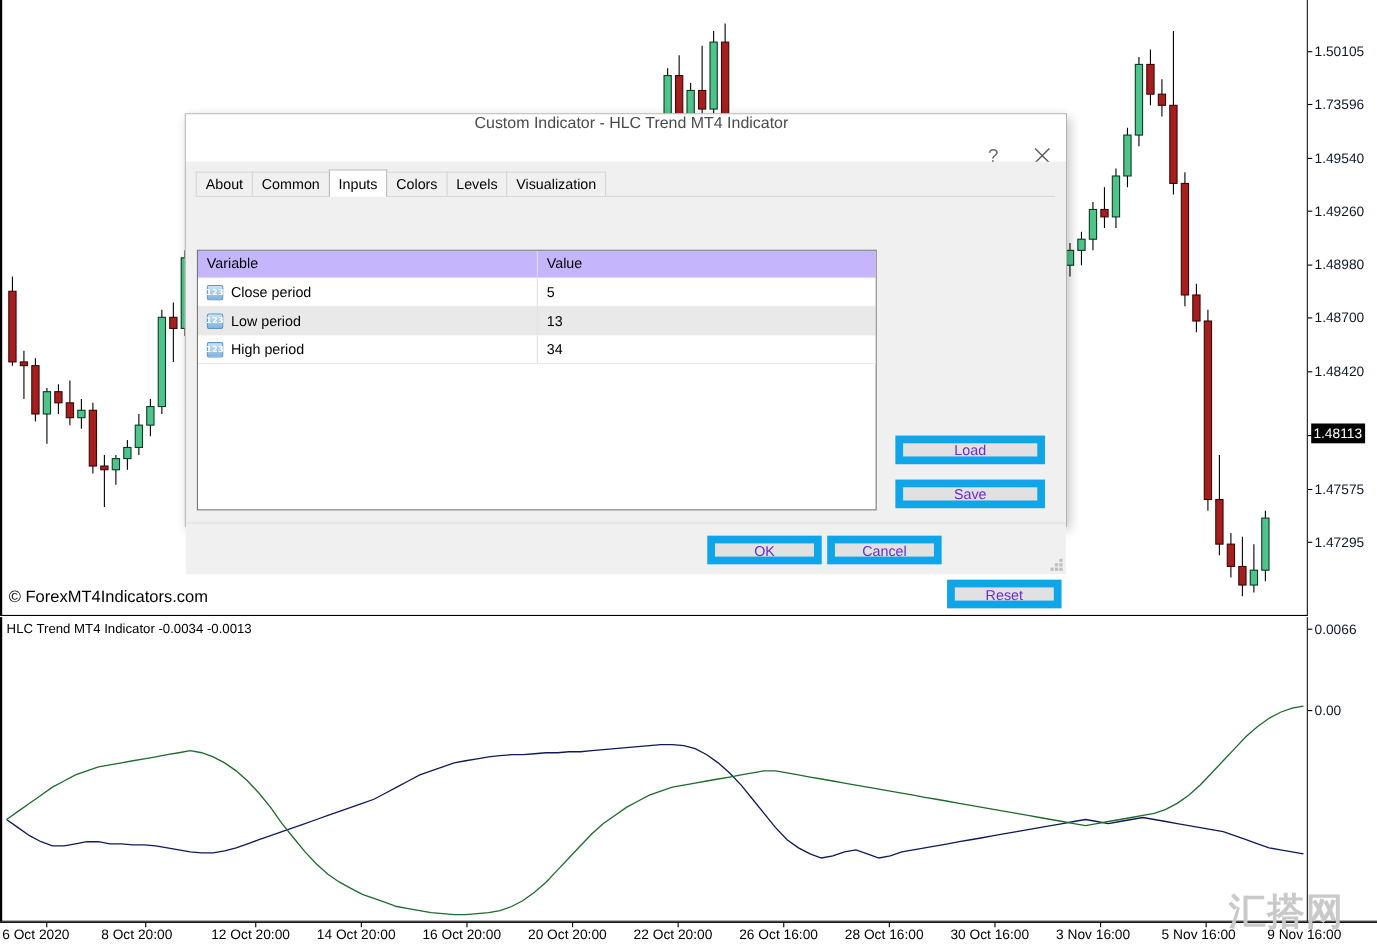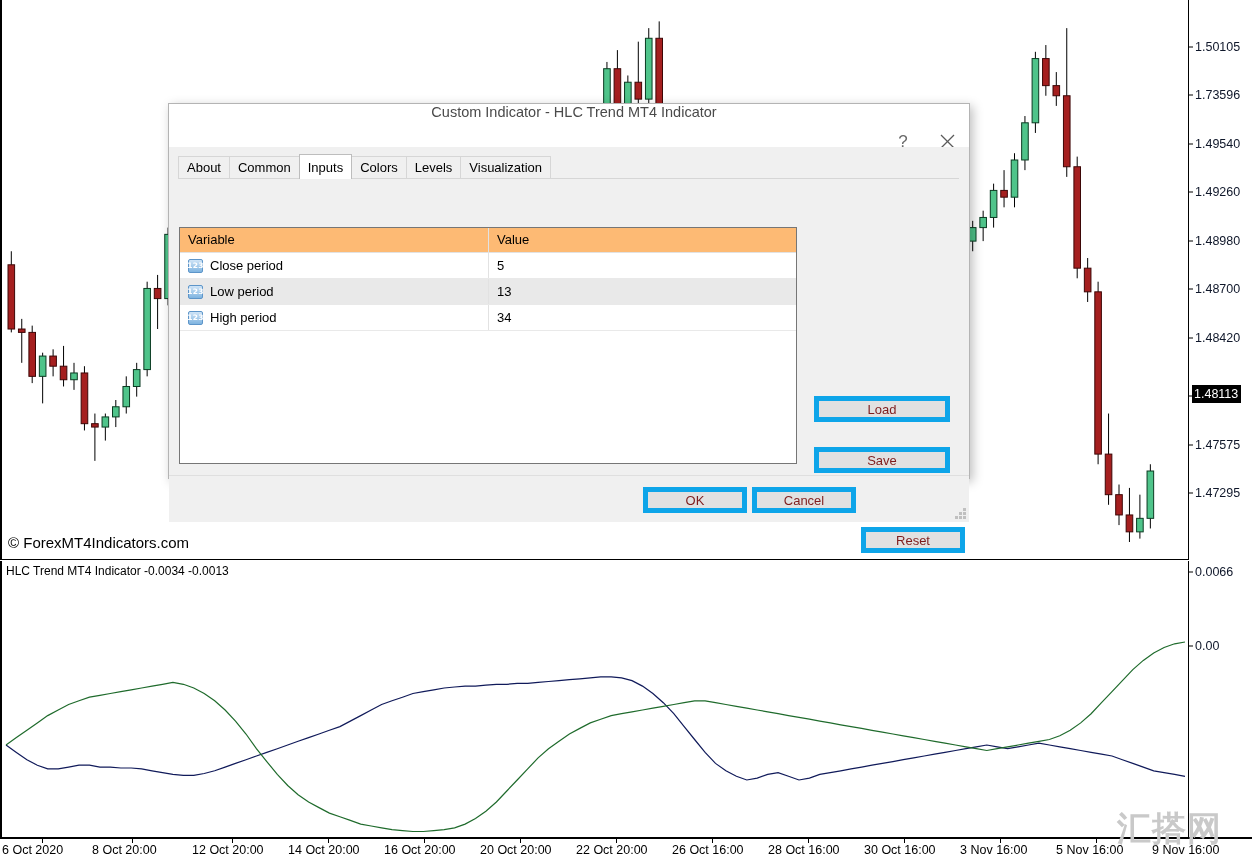--- a/index.html
+++ b/index.html
@@ -189,21 +189,21 @@
     position: absolute; left: 10px; top: 80px;
     width: 618px; height: 237px;
     background: #ffffff;
     border: 1px solid #767676;
     box-sizing: border-box;
     overflow: hidden;
   }
   .grid-head {
     display: flex; height: 24px; align-items: center;
     border-bottom: 1px solid #e2e2e2;
-    background: #fdba74;
+    background: #c4b5fd;
   }
   .grid-head .c1 { width: 308px; padding-left: 8px; box-sizing: border-box; }
   .grid-head .c2 { flex: 1; padding-left: 8px; box-sizing: border-box;
                    border-left: 1px solid #e2e2e2; height: 24px; line-height: 24px; }
   .grid-head .c1 { height: 24px; line-height: 24px; }
   .grid-row {
     display: flex; height: 25px; align-items: center;
     background: #ffffff;
     border-bottom: 1px solid #e9e9e9;
     cursor: default;
@@ -227,30 +227,30 @@
     font-size: 7.5px; font-weight: bold;
     display: flex; align-items: center; justify-content: center;
     letter-spacing: 0.3px;
     font-family: "DejaVu Sans", sans-serif;
     box-sizing: border-box;
   }
 
   
   .btn {
     background: #e1e1e1;
-    border: 5px solid #0ea5e9;
+    border: 7px solid #0ea5e9;
     font-size: 13px;
-    color: #7f1d1d;
+    color: #6d28d9;
     display: flex; align-items: center; justify-content: center;
     cursor: default;
     box-sizing: border-box;
     font-family: "Liberation Sans", sans-serif;
   }
   .btn-load { position: absolute; left: 645px; top: 249px; width: 136px; height: 26px; }
-  .btn-save { position: absolute; left: 645px; top: 289px; width: 136px; height: 26px; margin-top: 11px; }
+  .btn-save { position: absolute; left: 645px; top: 289px; width: 136px; height: 26px; }
 
   .dlg-footer {
     position: absolute; left: 0; top: 328px;
     width: 800px; height: 46px;
     background: #f0f0f0;
     border-top: 1px solid #dfdfdf;
   }
   .btn-ok     { position: absolute; left: 474px; top: 11px; width: 104px; height: 26px; }
   .btn-cancel { position: absolute; left: 583px; top: 11px; width: 104px; height: 26px; }
   .btn-reset  { position: absolute; left: 692px; top: 11px; width: 104px; height: 26px; margin-top: 40px; }

